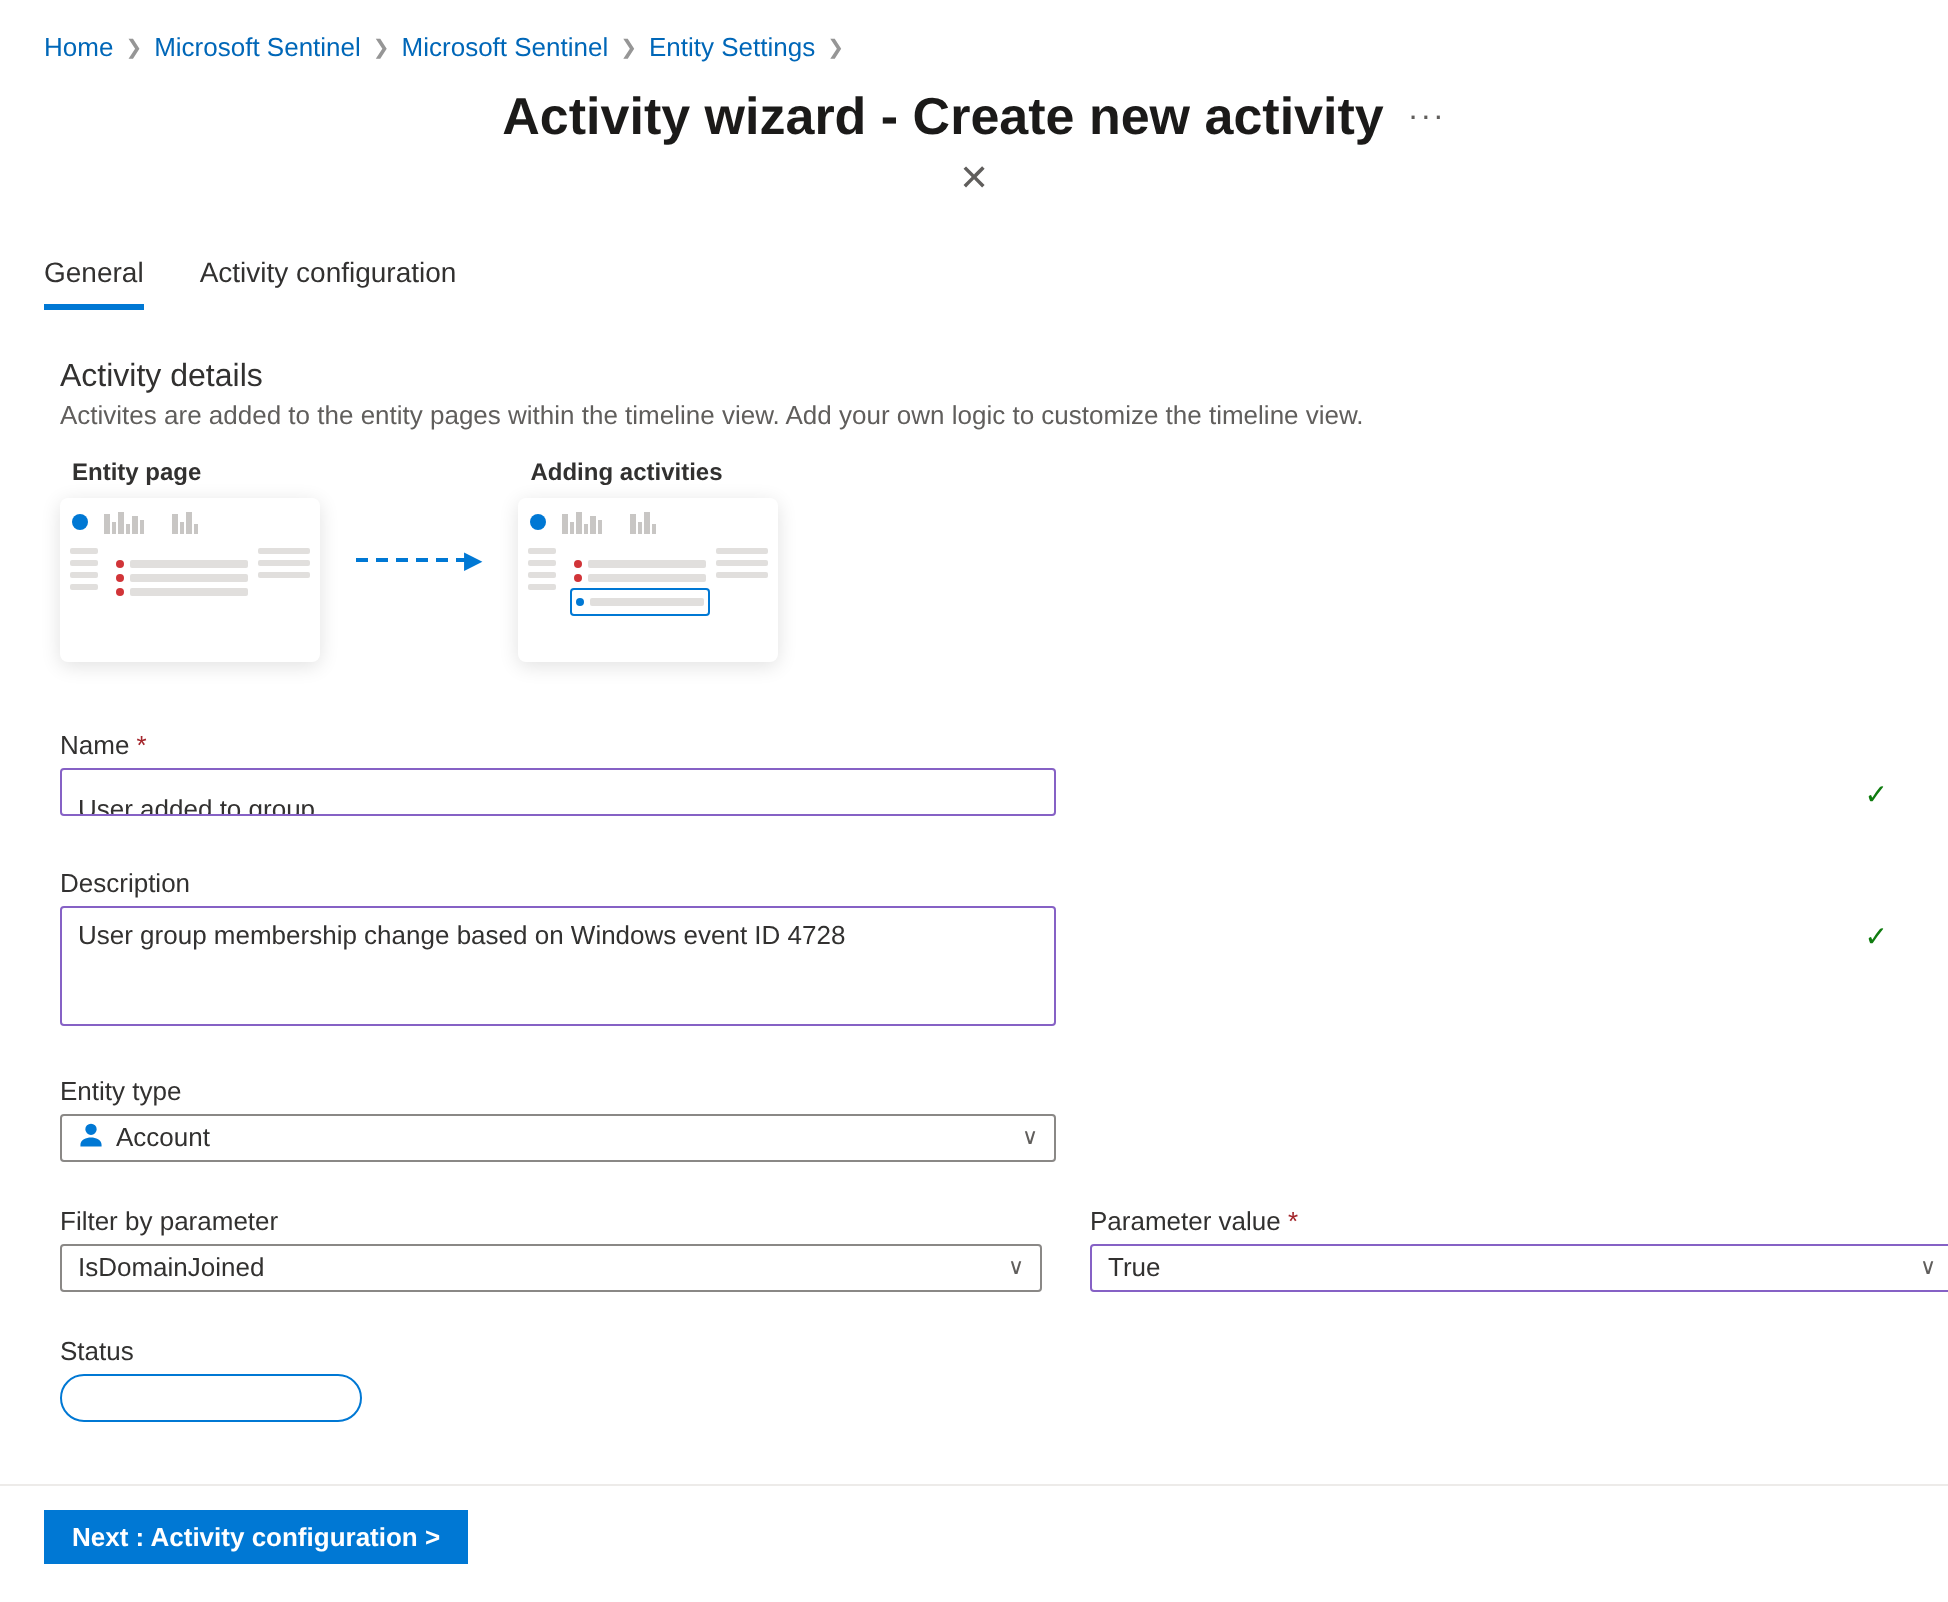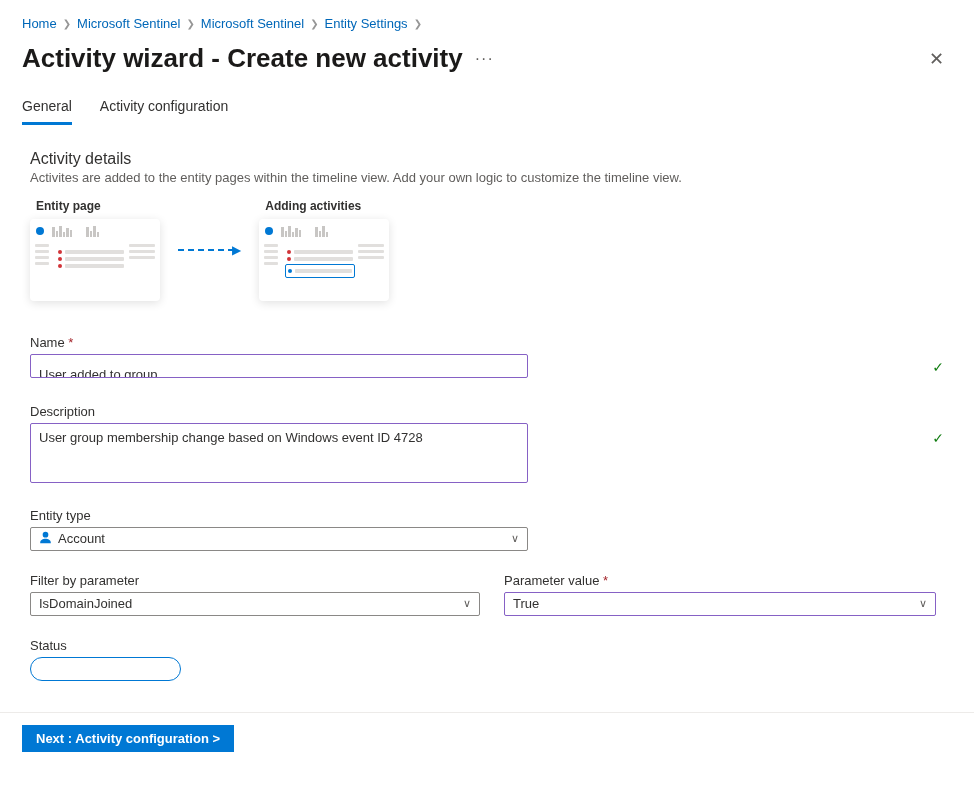--- a/index.html
+++ b/index.html
@@ -14,21 +14,21 @@
   .page { padding: 10px 22px 0 22px; }
   .breadcrumb {
     display: flex;
     align-items: center;
     gap: 6px;
     font-size: 13px;
     padding: 6px 0 12px 0;
   }
   .breadcrumb a { color: #0067b8; text-decoration: none; cursor: pointer; }
   .breadcrumb .sep { color: #969696; font-size: 10px; }
-  .titlebar { display: flex; align-items: center; justify-content: space-between; margin-bottom: 18px; }
+  .titlebar { display: flex; align-items: center; justify-content: space-between; margin-bottom: 18px; flex-direction: column; }
   .titlebar h1 { font-size: 26px; font-weight: 600; margin: 0; color:#1b1a19; }
   .titlebar .more { margin-left: 12px; color:#605e5c; cursor:pointer; font-size:16px; letter-spacing:1px; }
   .titlebar .left { display:flex; align-items:center; }
   .close-x { font-size: 18px; color:#605e5c; cursor:pointer; padding:4px 8px; }
   .tabs { display:flex; gap:28px; border-bottom:1px solid #ffffff; margin-bottom: 18px; }
   .tab { padding: 6px 0 8px 0; font-size:14px; color:#323130; cursor:pointer; border-bottom: 3px solid transparent; }
   .tab.active { border-bottom-color:#0078d4; font-weight:400; color:#323130; }
   .section { margin-left: 8px; }
   .section h3 { font-size:16px; font-weight:400; margin: 24px 0 2px 0; color:#323130; }
   .section p.desc { margin: 2px 0 14px 0; color:#605e5c; font-size:13px; }
@@ -85,21 +85,21 @@
   .check-icon {
     position:absolute; right:8px; top:5px; color:#107c10; font-size:14px;
   }
   .textarea + .check-icon { top:7px; }
   .chevron { color:#605e5c; font-size:11px; }
   .select .sel-content { display:flex; align-items:center; gap:6px; }
   .acct-icon { color:#0078d4; font-size:13px; }
 
   .two-col { display:flex; gap:24px; }
   .two-col .col { flex:0 0 auto; }
-  .two-col .col:first-child .select { width: 450px; }
+  .two-col .col:first-child .select { width: 491px; }
   .two-col .col:last-child .select { width: 432px; }
 
   .toggle-pill {
     display:inline-flex; border:1px solid #0078d4; border-radius: 14px;
     overflow:hidden; height:24px; align-items:stretch;
     user-select:none;
   }
   .toggle-pill .opt {
     display:flex; align-items:center; padding:0 12px; font-size:13px;
     cursor:pointer; color:#323130; background:#fff;margin-top:48px;

